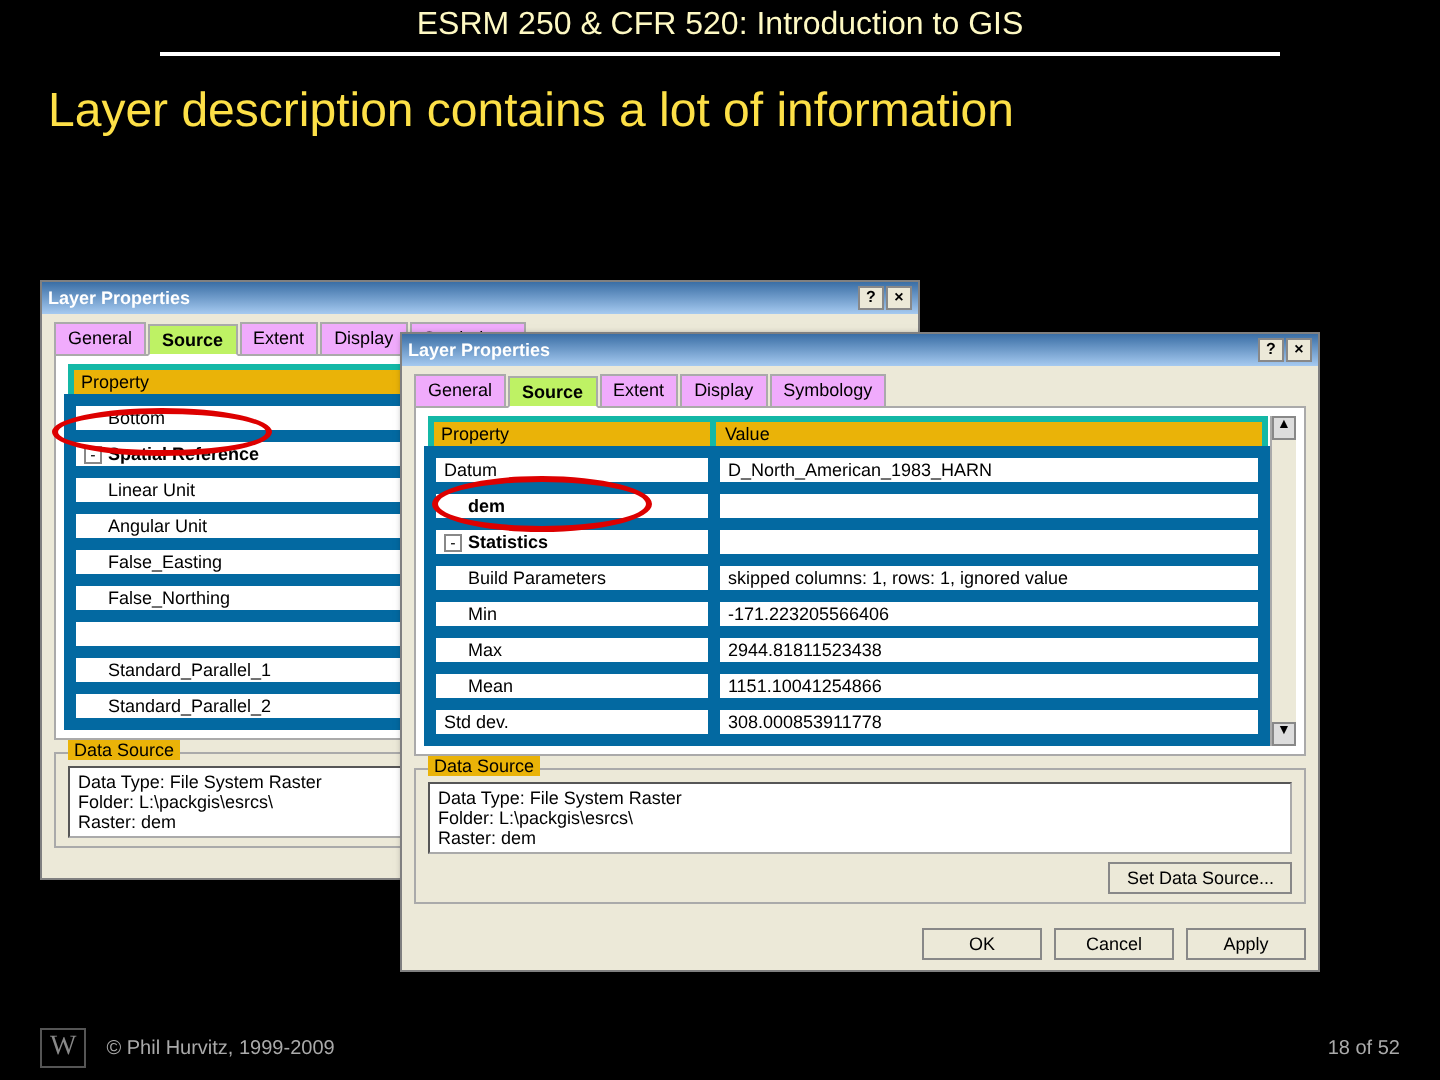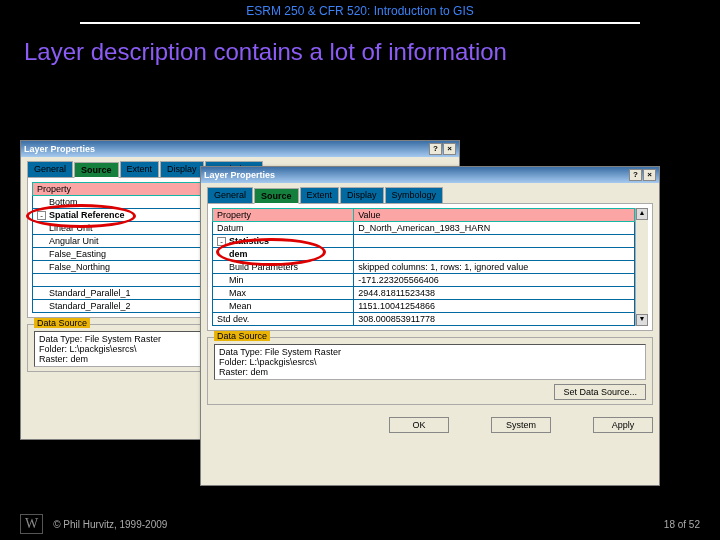--- a/index.html
+++ b/index.html
@@ -9,37 +9,37 @@
     background: #000;
     font-family: "Segoe UI", Tahoma, sans-serif;
     position: relative;
     overflow: hidden;
   }
   .slide-header {
     text-align: center;
     color: #fff;
     padding-top: 4px;
   }
-  .course { font-size: 12px; color: #3b82f6; }
+  .course { font-size: 16px; color: #fef9c3; }
   .title {
     font-family: "Gill Sans", "Segoe UI", sans-serif;
     font-size: 24px;
     color: #fff;
     margin-top: 2px;
   }
   .hr {
     width: 560px;
     height: 2px;
     background: #fff;
     margin: 4px auto 0 auto;
   }
   .subtitle {
     font-family: "Gill Sans", "Segoe UI", sans-serif;
     font-size: 24px;
-    color: #8b5cf6;
+    color: #fde047;
     margin: 14px 0 0 24px;
   }
   .canvas {
     position: absolute;
     top: 140px;
     left: 20px;
     width: 680px;
     height: 360px;
   }
   .dialog {
@@ -76,50 +76,50 @@
   }
   .tabs {
     display: flex;
     margin: 4px 6px 0 6px;
     font-size: 9px;
   }
   .tab {
     padding: 2px 6px;
     border: 1px solid #aaa;
     border-bottom: none;
-    background: #0369a1;
+    background: #f0abfc;
     margin-right: 1px;
     cursor: pointer;
   }
   .tab.active {
-    background: #15803d;
+    background: #bef264;
     font-weight: bold;
     border-bottom: 1px solid #fff;
     position: relative; top: 1px;
   }
   .pane {
     margin: 0 6px;
     border: 1px solid #aaa;
     background: #fff;
     padding: 4px;
   }
   table.props {
     width: 100%;
     border-collapse: collapse;
     font-size: 9px;
   }
   table.props th {
     text-align: left;
-    background: #fca5a5;
-    border: 1px solid #14b8a6;
+    background: #eab308;
+    border: 3px solid #14b8a6;
     padding: 1px 4px;
     font-weight: normal;
   }
   table.props td {
-    border: 1px solid #0369a1;
+    border: 6px solid #0369a1;
     padding: 1px 4px;
     white-space: nowrap;
     margin-top: 32px;
   }
   .tree-toggle {
     display: inline-block;
     width: 9px; height: 9px;
     border: 1px solid #888;
     text-align: center;
     line-height: 7px;
@@ -165,21 +165,20 @@
     padding: 6px;
   }
   .btn {
     min-width: 60px;
     padding: 2px 8px;
     background: #ece9d8;
     border: 1px solid #888;
     font-size: 9px;
     cursor: pointer;
     text-align: center;
-    margin-left: 36px;
   }
   .circle {
     position: absolute;
     border: 3px solid #d00;
     border-radius: 50%;
     pointer-events: none;
   }
   .circle.back { left: 6px; top: 64px; width: 110px; height: 24px; }
   .circle.front { left: 196px; top: 98px; width: 110px; height: 28px; }
   .footer {
@@ -318,25 +317,25 @@
               <th>Property</th>
               <th>Value</th>
             </tr>
               </thead>
             <tbody id="rows-front">
                 <tr>
                   <td style="padding-left: 4px;"><span>Datum</span></td>
                   <td>D_North_American_1983_HARN</td>
                 </tr>
                 <tr>
+                  <td style="padding-left: 16px;"><span style="font-weight: bold;">dem</span></td>
+                  <td></td>
+                </tr>
+                <tr>
                   <td><span class="tree-toggle">-</span><span style="font-weight: bold;">Statistics</span></td>
-                  <td></td>
-                </tr>
-                <tr>
-                  <td style="padding-left: 16px;"><span style="font-weight: bold;">dem</span></td>
                   <td></td>
                 </tr>
                 <tr>
                   <td style="padding-left: 16px;"><span>Build Parameters</span></td>
                   <td>skipped columns: 1, rows: 1, ignored value</td>
                 </tr>
                 <tr>
                   <td style="padding-left: 16px;"><span>Min</span></td>
                   <td>-171.223205566406</td>
                 </tr>
@@ -367,21 +366,21 @@
           <div>Data Type: File System Raster</div>
           <div>Folder: L:\packgis\esrcs\</div>
           <div>Raster: dem</div>
         </div>
       <div class="btnrow" style="padding:4px 0 0 0">
         <div class="btn">Set Data Source...</div>
       </div>
     </div>
     <div class="btnrow">
       <div class="btn">OK</div>
-      <div class="btn">System</div>
+      <div class="btn">Cancel</div>
       <div class="btn">Apply</div>
     </div>
   </div>
 
   <div class="circle back"></div>
   <div class="circle front"></div>
 
 </div>
 
 <div class="footer">

